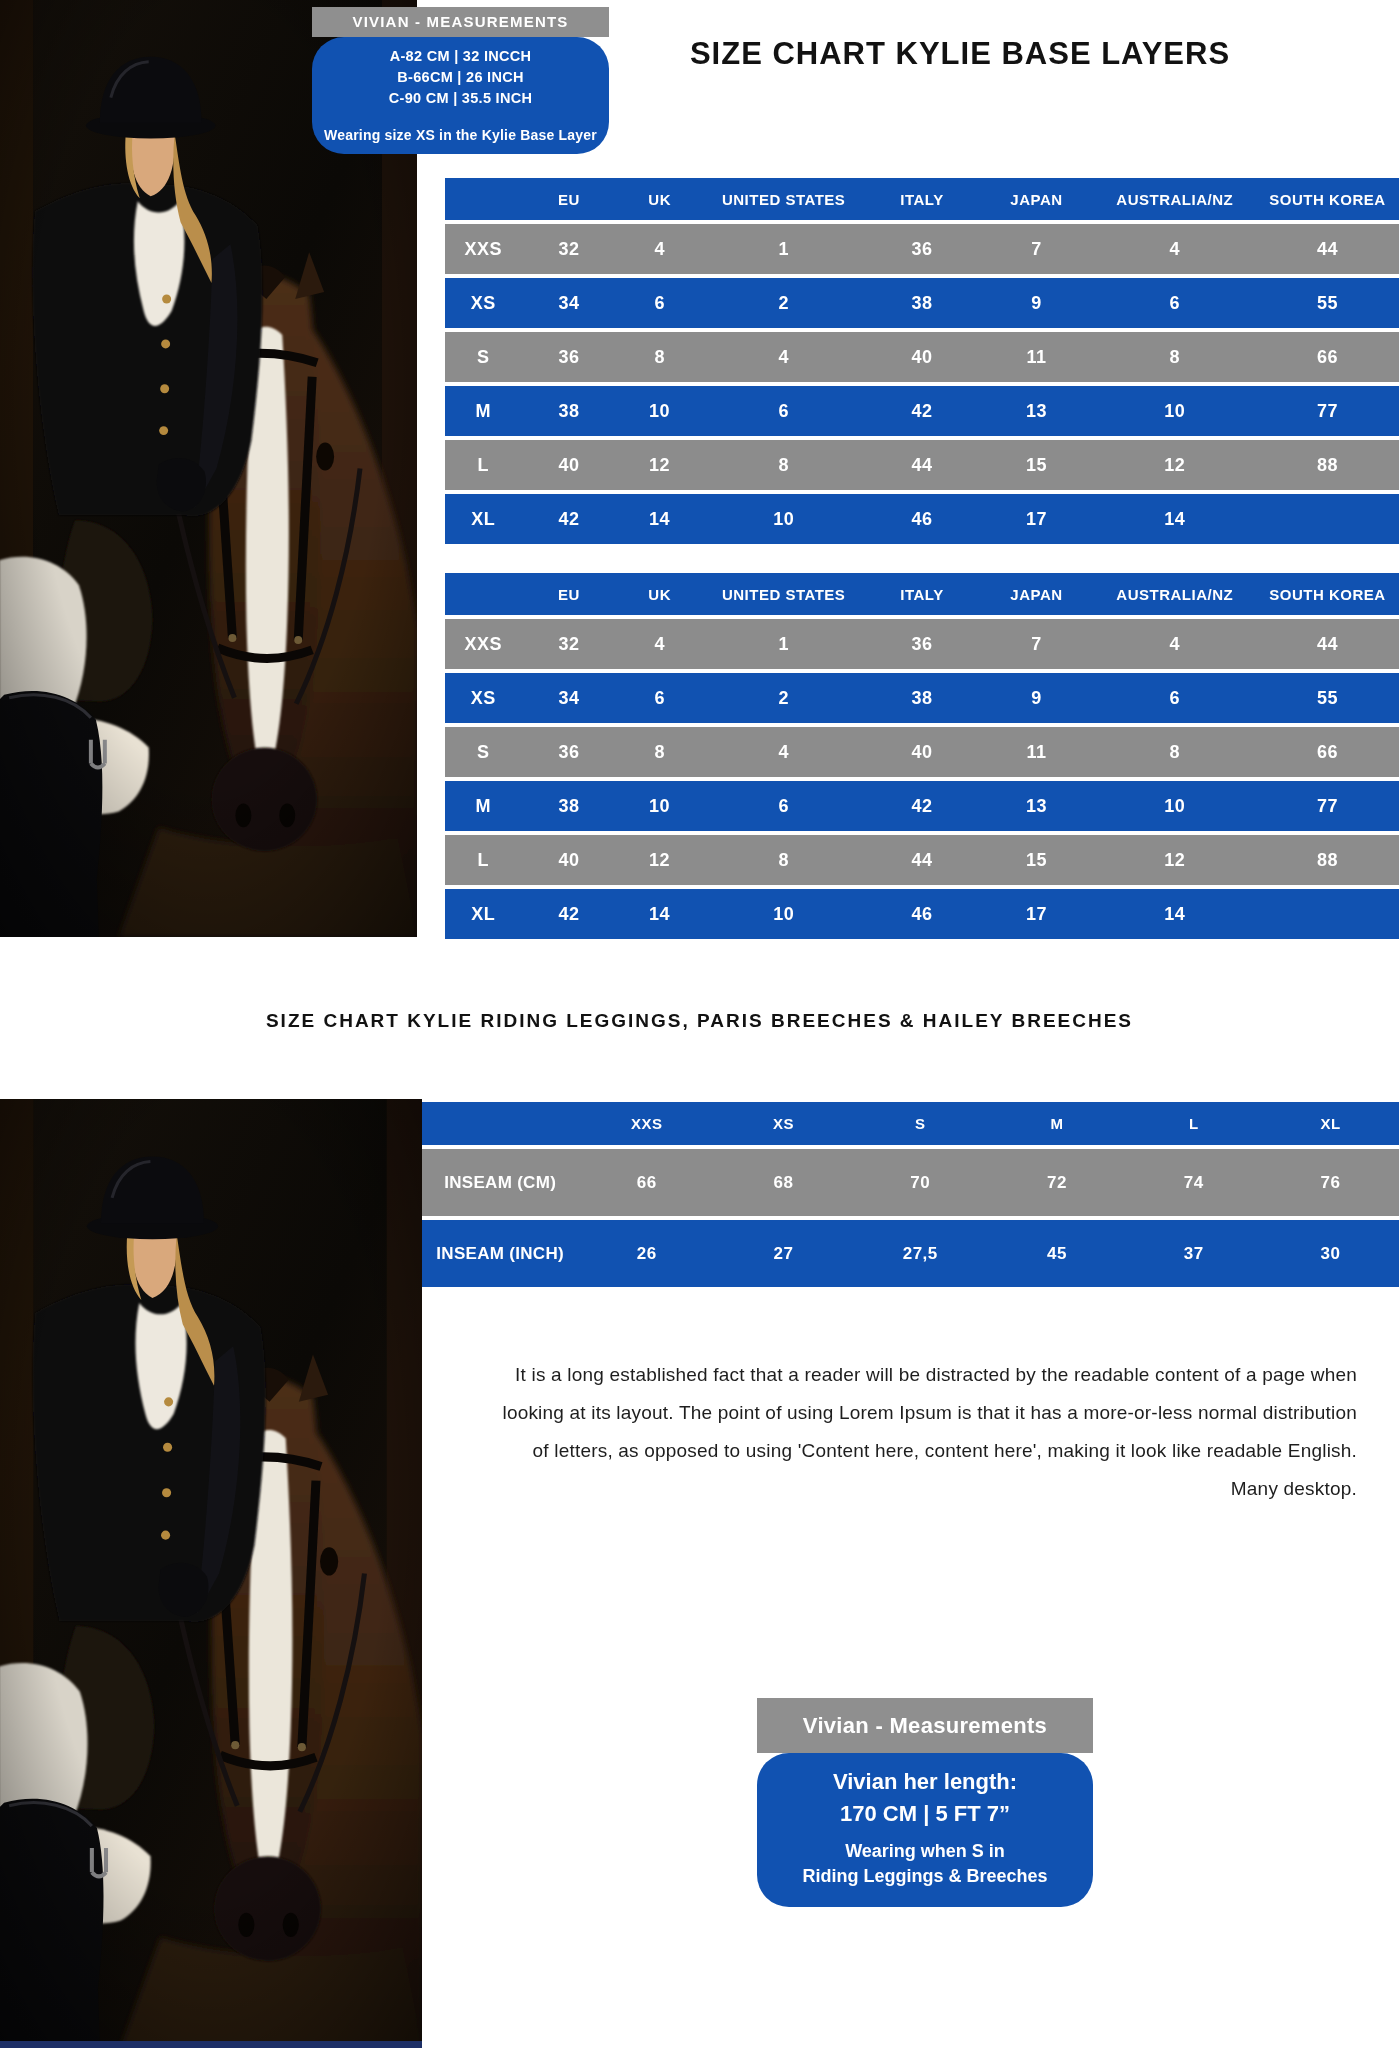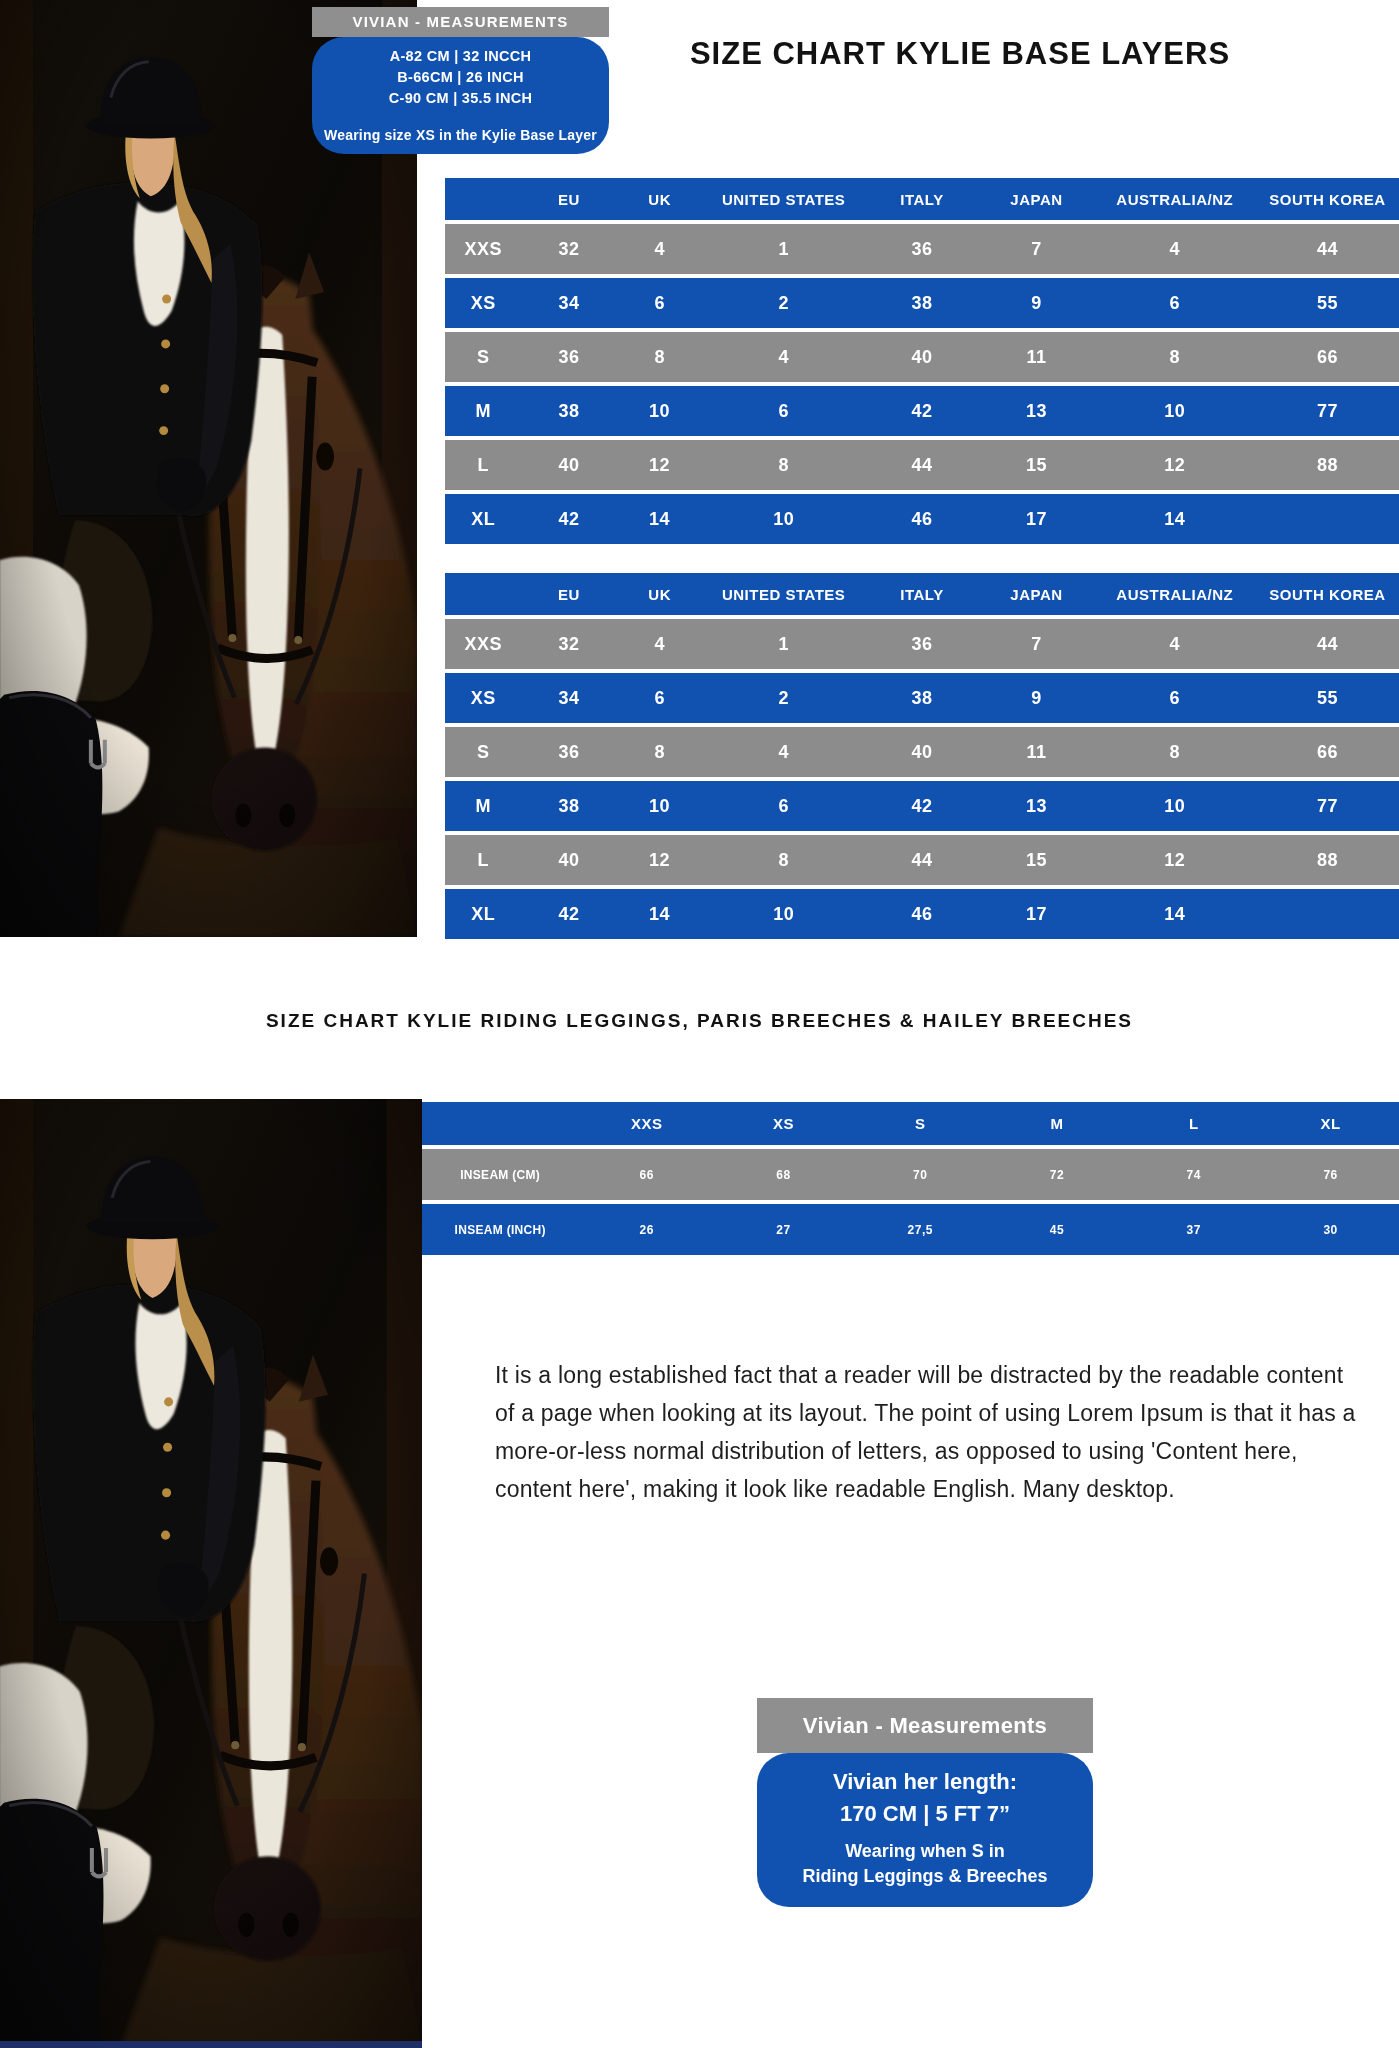--- a/index.html
+++ b/index.html
@@ -38,29 +38,29 @@
 
   
   .sizetable { position:absolute; border-collapse:separate; border-spacing:0 4px; table-layout:fixed; }
   #size-table-1 { left:445px; top:174px; width:954px; }
   #size-table-2 { left:445px; top:569px; width:954px; }
   #inseam-table { left:422px; top:1098px; width:977px; }
   .sizetable td, .sizetable th { text-align:center; vertical-align:middle; color:#fff; font-weight:bold; overflow:hidden; }
   .sizetable tr.hrow th { background:#1152b1; height:42px; font-size:15px; letter-spacing:.5px; }
   #inseam-table tr.hrow th { height:43px; }
   .sizetable tr.drow td { height:50px; font-size:18px; letter-spacing:.5px; }
-  #inseam-table tr.drow td { height:51px; font-size:12px; }
+  #inseam-table tr.drow td { height:67px; font-size:17px; }
   .sizetable tr.gray td { background:#8c8c8c; }
   .sizetable tr.blue td { background:#1152b1; }
   .sizetable td.rowlabel { font-size:18px; }
   #inseam-table td.rowlabel { font-size:16px; letter-spacing:.3px; }
 
   
   #intro-paragraph { position:absolute; left:495px; top:1356px; width:862px;
-    font-size:23px; line-height:38px; color:#1e1e1e; text-align:left; letter-spacing:.2px; }
+    font-size:19px; line-height:38px; color:#1e1e1e; text-align:right; letter-spacing:.2px; }
 
   .hidden-defs { position:absolute; width:0; height:0; overflow:hidden; }
 </style>
 </head>
 <body>
 
 <svg class="hidden-defs" aria-hidden="true">
   <defs>
     <linearGradient id="bgGrad" x1="0" y1="0" x2="1" y2="1">
       <stop offset="0" stop-color="#15100a"></stop>

